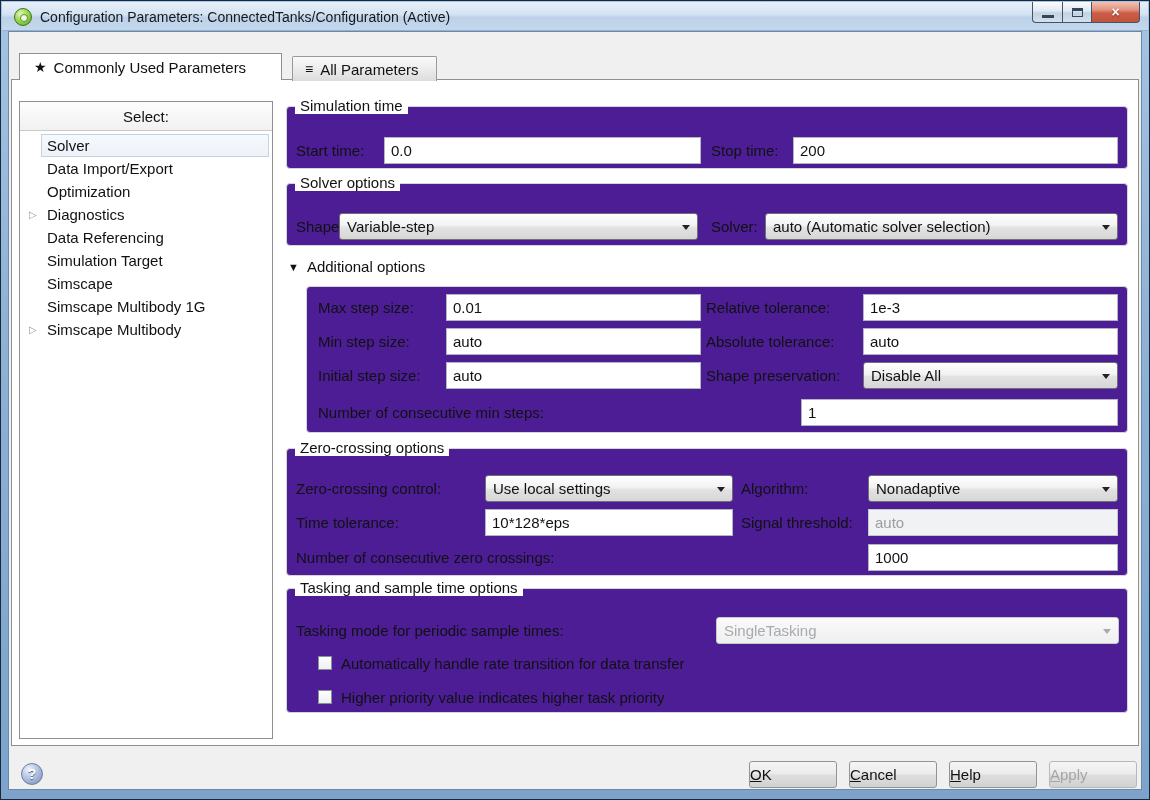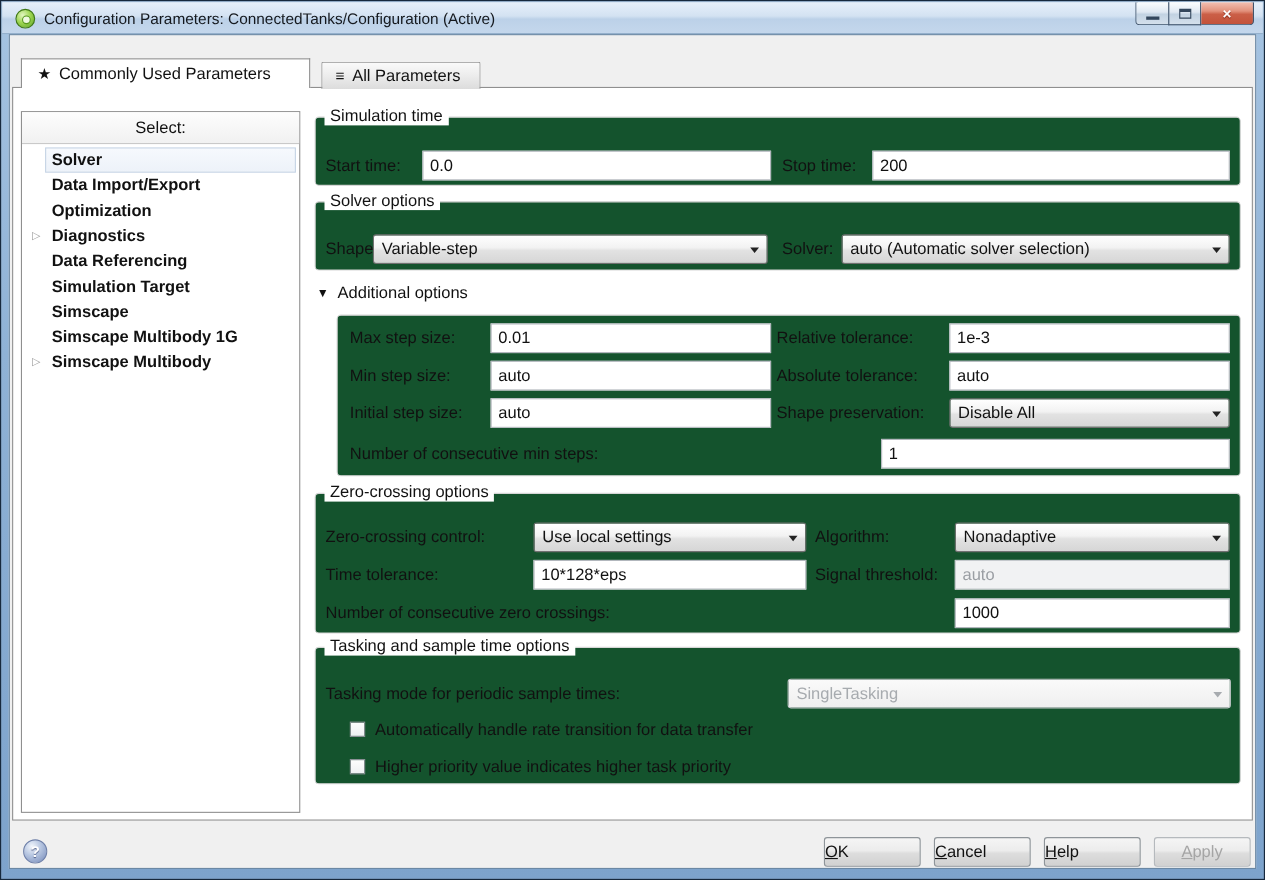--- a/index.html
+++ b/index.html
@@ -69,28 +69,28 @@
   .sidebar {
     position:absolute; left:10px; top:69px; width:254px; height:638px;
     background:#fff; border:1px solid #8f8f8f; z-index:4;
   }
   .sidebar-header {
     height:29px; line-height:29px; text-align:center; font-size:15px; color:#111;
     background:linear-gradient(180deg,#fdfdfd,#f1f1f1); border-bottom:1px solid #c9c9c9;
   }
   .side-list { padding-top:3px; }
   .side-item { position:relative; height:23px; line-height:23px; font-size:15px; color:#111; cursor:pointer; }
-  .side-item .lbl { position:relative; margin-left:27px; z-index:1;font-weight:bold; }
+  .side-item .lbl { position:relative; margin-left:27px; z-index:1; }
   .side-item .exp { position:absolute; left:9px; top:0; font-size:10px; color:#9a9a9a; z-index:1; }
   .side-item.selected::before {
     content:""; position:absolute; left:21px; right:3px; top:0; bottom:0;
     background:linear-gradient(180deg,#f6f9fd,#edf2f9); border:1px solid #c3d2e4;
   }
 
-  .groupbox { position:absolute; border:1px solid #d6d6d6; border-radius:4px; background:#14532d;text-decoration:underline; }
+  .groupbox { position:absolute; border:1px solid #d6d6d6; border-radius:4px; background:#4c1d95;text-decoration:underline; }
   .legend {
     position:absolute; top:-10px; left:8px; background:#fff; padding:0 5px;
     font-size:15px; color:#111; white-space:nowrap;
   }
   .flabel { position:absolute; font-size:15px; color:#111; white-space:nowrap; }
   .tinput {
     position:absolute; height:27px; border:1px solid #b2b7bd; background:#fff;
     font-family:"Liberation Sans", sans-serif; font-size:15px; color:#111; padding:0 6px;
   }
   .tinput.disabled { background:#f1f2f3; color:#9a9ea3; border-color:#c4c8cc; }
@@ -118,21 +118,21 @@
   }
   .cblabel { position:absolute; font-size:15px; color:#111; white-space:nowrap; cursor:default; }
 
   .footer-btn {
     position:absolute; top:729px; width:88px; height:27px;
     border:1px solid #8e9499; border-radius:3px;
     background:linear-gradient(180deg,#f5f5f5 0%,#ececec 45%,#dddddd 55%,#d1d1d1 100%);
     font-family:"Liberation Sans", sans-serif; font-size:15px; color:#111;
     text-align:left; line-height:25px; cursor:pointer;
   }
-  .footer-btn.disabled { color:#a5a5a5; border-color:#b5b9bd;padding-left:24px; }
+  .footer-btn.disabled { color:#a5a5a5; border-color:#b5b9bd; }
   .help-circle {
     position:absolute; left:12px; top:731px; width:22px; height:22px; border-radius:50%;
     background:radial-gradient(circle at 35% 28%, #f2f6fc 0%, #b9c8e2 40%, #7489b8 100%);
     border:1px solid #6d7fa8; color:#fff; font-weight:bold; font-size:14px;
     text-align:center; line-height:21px; cursor:pointer; text-shadow:0 1px 1px #4a5a85;
   }
 </style>
 </head>
 <body>
 

